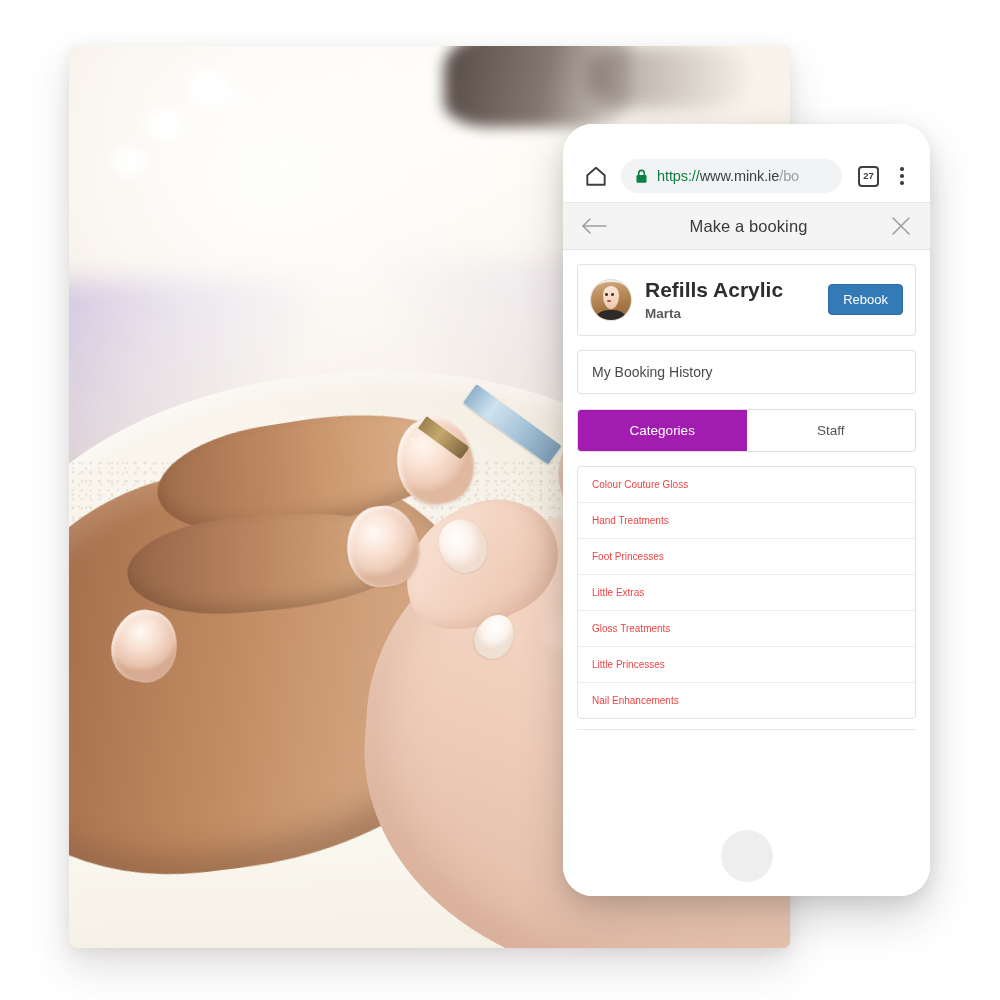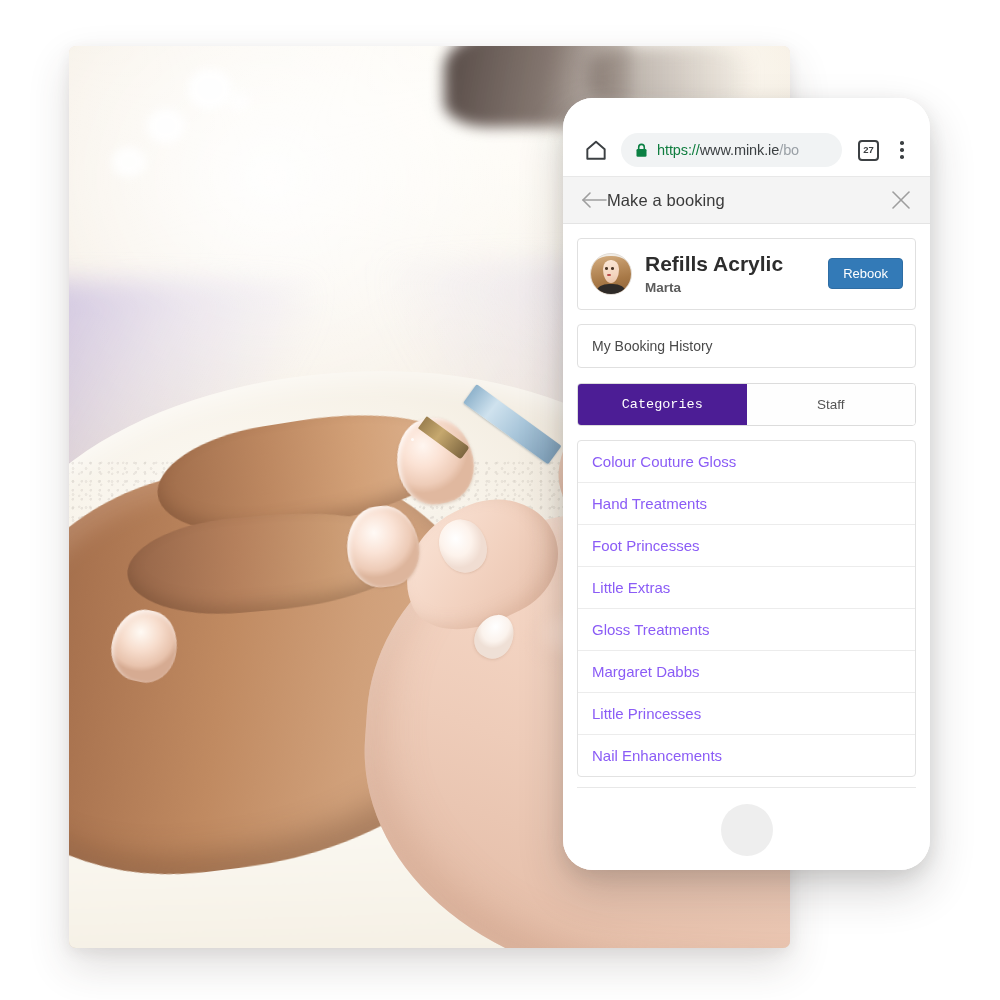--- a/index.html
+++ b/index.html
@@ -248,21 +248,21 @@
     background:linear-gradient(92deg, #9c8050 0%, #c6a86e 40%, #7d6640 100%);
     border-radius:1px 3px 3px 1px; transform:rotate(36deg); transform-origin:100% 50%;
   }
   .brush-dot {
     position:absolute; left:86.5%; top:22.4%; width:7px; height:7px;
     border-radius:50%; background:#d7c7f0; filter:blur(0.6px);
   }
 
   
   .phone {
-    position:absolute; left:563px; top:98px;
+    position:absolute; left:563px; top:124px;
     width:367px; height:772px;
     background:#ffffff;
     border-radius:30px;
     box-shadow:0 20px 46px rgba(40,36,34,0.20), 0 6px 18px rgba(40,36,34,0.10);
     overflow:hidden;
     display:flex; flex-direction:column;
   }
 
   
   .browser-bar {
@@ -296,21 +296,21 @@
   
   .page-header {
     height:48px; flex:0 0 48px;
     display:flex; align-items:center;
     background:#f4f4f4;
     border-top:1px solid #e8e8e8;
     border-bottom:1px solid #e4e4e4;
     padding:0 18px;
   }
   .hdr-back { width:26px; height:18px; flex:0 0 26px; }
-  .hdr-title { flex:1 1 auto; text-align:left; font-size:16.5px; color:#3a3a3a; letter-spacing:0.1px; }
+  .hdr-title { flex:1 1 auto; text-align:center; font-size:16.5px; color:#3a3a3a; letter-spacing:0.1px; }
   .hdr-close { width:22px; height:22px; flex:0 0 22px; }
 
   
   .page-body { flex:1 1 auto; padding:14px 14px 0 14px; background:#ffffff; overflow:hidden; }
 
   .card {
     border:1px solid #e0e0e0; border-radius:4px; background:#fff;
     display:flex; align-items:center; padding:11px 12px;
     margin-bottom:14px;
   }
@@ -357,25 +357,25 @@
   }
 
   .tabs {
     display:flex; border:1px solid #dcdcdc; border-radius:4px;
     overflow:hidden; margin-bottom:14px;
   }
   .tab {
     flex:1 1 50%; text-align:center; font-size:13.5px;
     padding:13px 6px; background:#fefefe; color:#555;
   }
-  .tab.active { background:#4c1d95; color:#ffffff;font-family:Liberation Mono, monospace; }
+  .tab.active { background:#a21caf; color:#ffffff; }
 
   .cat-list { border:1px solid #e2e2e2; border-radius:4px; background:#fff; overflow:hidden; }
   .cat-item {
-    padding:12px 14px; font-size:15px; color:#8b5cf6;
+    padding:12px 14px; font-size:10px; color:#ef4444;
     border-bottom:1px solid #ececec;
   }
   .cat-item:last-child { border-bottom:none; }
 
   .body-divider { height:1px; background:#e8e8e8; margin:10px 0 0 0; }
 
   
   .home-bar { flex:0 0 80px; height:80px; display:flex; align-items:center; justify-content:center; background:#fff; }
   .home-circle { width:52px; height:52px; border-radius:50%; background:#eeeeee; }
 </style>
@@ -506,21 +506,20 @@
         <div class="tab active">Categories</div>
         <div class="tab">Staff</div>
       </div>
 
       <div class="cat-list">
         <div class="cat-item">Colour Couture Gloss</div>
         <div class="cat-item">Hand Treatments</div>
         <div class="cat-item">Foot Princesses</div>
         <div class="cat-item">Little Extras</div>
         <div class="cat-item">Gloss Treatments</div>
-        <div class="cat-item">Margaret Dabbs</div>
         <div class="cat-item">Little Princesses</div>
         <div class="cat-item">Nail Enhancements</div>
       </div>
 
       <div class="body-divider"></div>
     </div>
 
     <div class="home-bar">
       <div class="home-circle"></div>
     </div>

